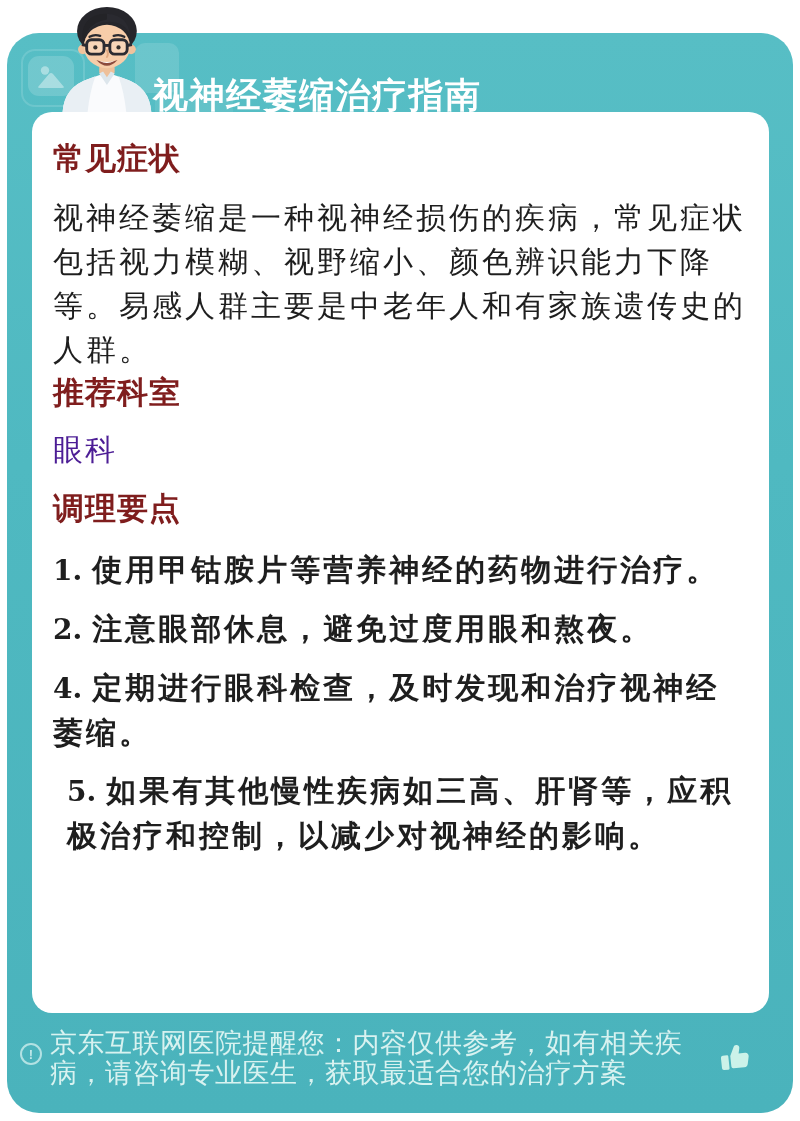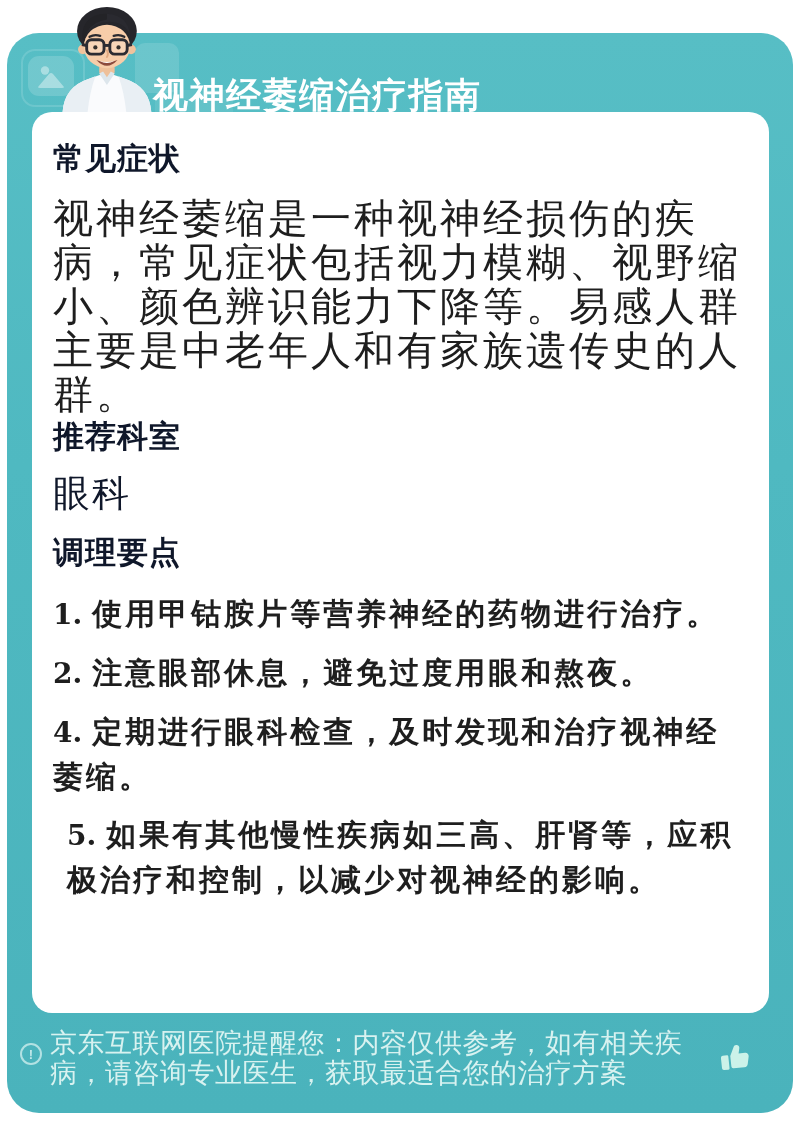--- a/index.html
+++ b/index.html
@@ -41,31 +41,31 @@
     color:#ffffff;font-size:35px;font-weight:700;letter-spacing:1.5px;
     line-height:44px;white-space:nowrap;
   }
   
   .card{
     position:absolute;left:25px;top:79px;width:737px;height:901px;
     background:#ffffff;border-radius:20px;
     padding:26px 21px 26px 21px;box-sizing:border-box;overflow:hidden;
   }
   .card h2{
-    margin:0;color:#0f172a;font-size:31px;font-weight:700;
+    margin:0;color:#7f1d1d;font-size:31px;font-weight:700;
     line-height:42px;letter-spacing:1px;
   }
   .card h2.h-gap1{}
   .card h2.h-gap2{margin-top:16px;}
   .card p.body-text{
-    margin:16px 0 0 0;color:#1e1e1e;font-size:40px;line-height:44px;
+    margin:16px 0 0 0;color:#1e1e1e;font-size:30px;line-height:44px;
     letter-spacing:3px;width:695px;
   }
   .card p.dept-text{
-    margin:14px 0 0 0;color:#0f172a;font-size:37px;line-height:44px;letter-spacing:2px;
+    margin:14px 0 0 0;color:#4c1d95;font-size:30px;line-height:44px;letter-spacing:2px;
   }
   .tips{list-style:none;margin:18px 0 0 0;padding:0;width:695px;}
   .tips li{
     margin:0 0 14px 0;color:#1e1e1e;font-size:30px;line-height:44px;letter-spacing:3px;font-weight:bold;
   }
   .tips li:last-child{margin-bottom:0;margin-left:14px;}
   .tips .num{
     font-family:"DejaVu Serif","Liberation Serif",serif;
     font-size:28px;letter-spacing:0;margin-right:10px;color:#1e1e1e;
   }

